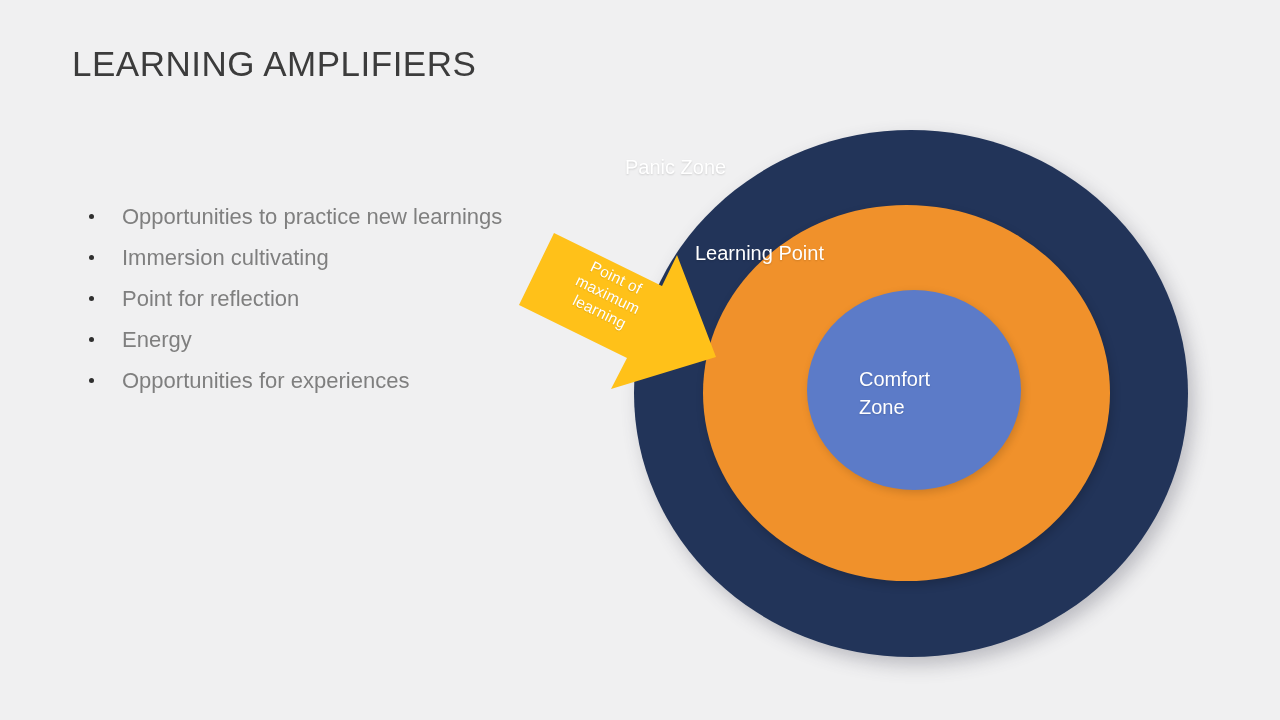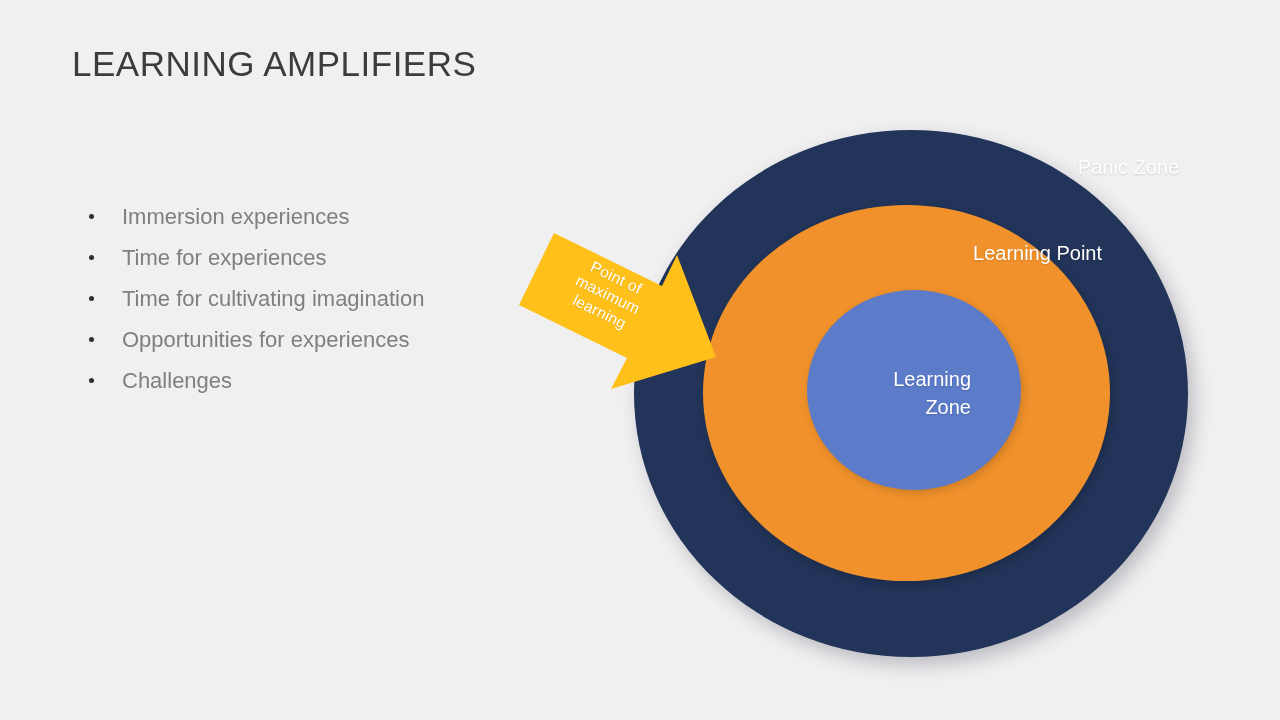--- a/index.html
+++ b/index.html
@@ -71,21 +71,21 @@
     left: 807px; top: 290px;
     width: 214px; height: 200px;
     background: #5C7BC8;
     box-shadow: 2px 3px 8px rgba(0,0,0,0.15);
   }
 
   .zone-label {
     position: absolute;
     color: #FFFFFF;
     font-size: 20px;
-    text-align: right;
+    text-align: left;
     text-shadow: 0 1px 2px rgba(0,0,0,0.15);
   }
   .label-panic   { left: 625px; top: 156px; width: 554px; }
   .label-learning{ left: 695px; top: 242px; width: 407px; }
   .label-comfort { left: 859px; top: 365px; width: 112px; line-height: 28px; }
 
   .arrow-svg {
     position: absolute;
     left: 0; top: 0;
     width: 1280px; height: 720px;
@@ -108,35 +108,35 @@
   }
 </style>
 </head>
 <body>
 
 <div class="slide">
 
   <h1 class="title">LEARNING AMPLIFIERS</h1>
 
   <ul class="bullets">
-    <li>Immersion experiences</li>
-    <li>Time for experiences</li>
-    <li>Time for cultivating imagination</li>
+    <li>Opportunities to practice new learnings</li>
+    <li>Immersion cultivating</li>
+    <li>Point for reflection</li>
+    <li>Energy</li>
     <li>Opportunities for experiences</li>
-    <li>Challenges</li>
   </ul>
 
   <div>
     <div class="zone zone-panic"></div>
     <div class="zone zone-learning"></div>
     <div class="zone zone-comfort"></div>
 
     <div class="zone-label label-panic">Panic Zone</div>
     <div class="zone-label label-learning">Learning Point</div>
-    <div class="zone-label label-comfort">Learning Zone</div>
+    <div class="zone-label label-comfort">Comfort Zone</div>
 
     <svg class="arrow-svg" viewBox="0 0 1280 720" xmlns="http://www.w3.org/2000/svg">
       <polygon class="arrow-shape" points="554,233 662,286 677,255 716,357 611,389 627,358 519,305"></polygon>
     </svg>
 
     <div class="arrow-label">
       <div>Point of</div>
       <div>maximum</div>
       <div>learning</div>
     </div>

